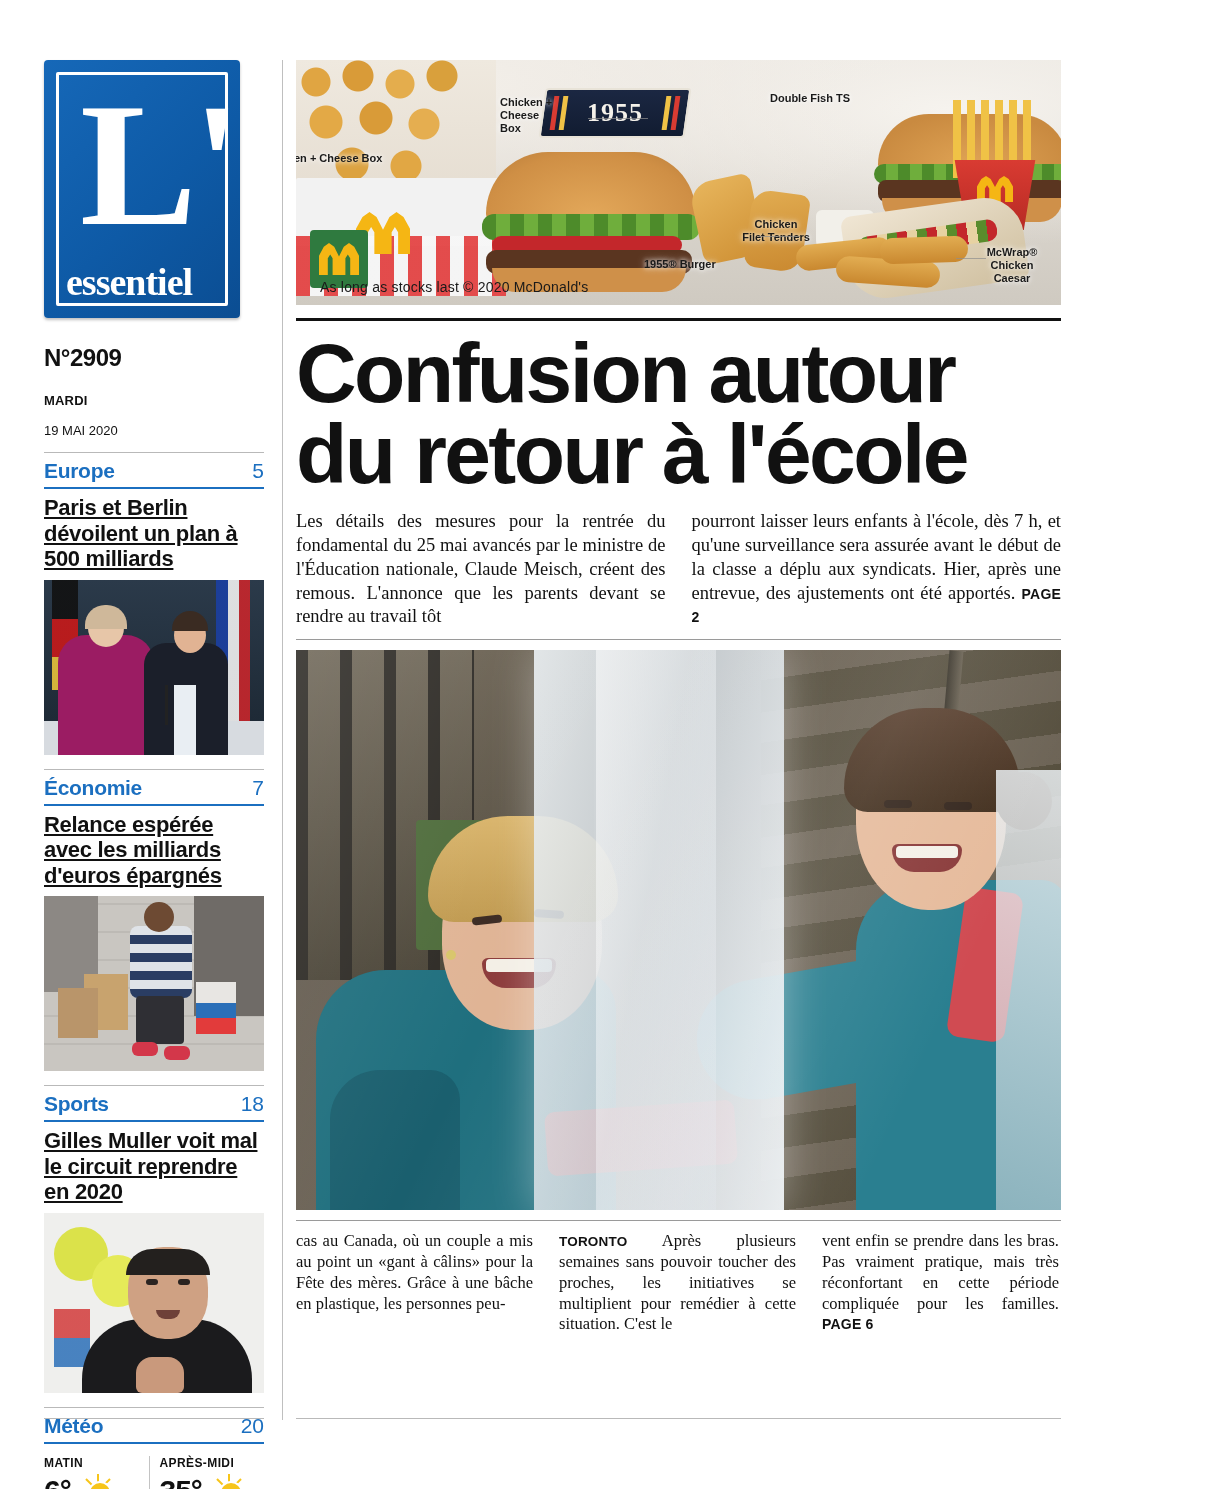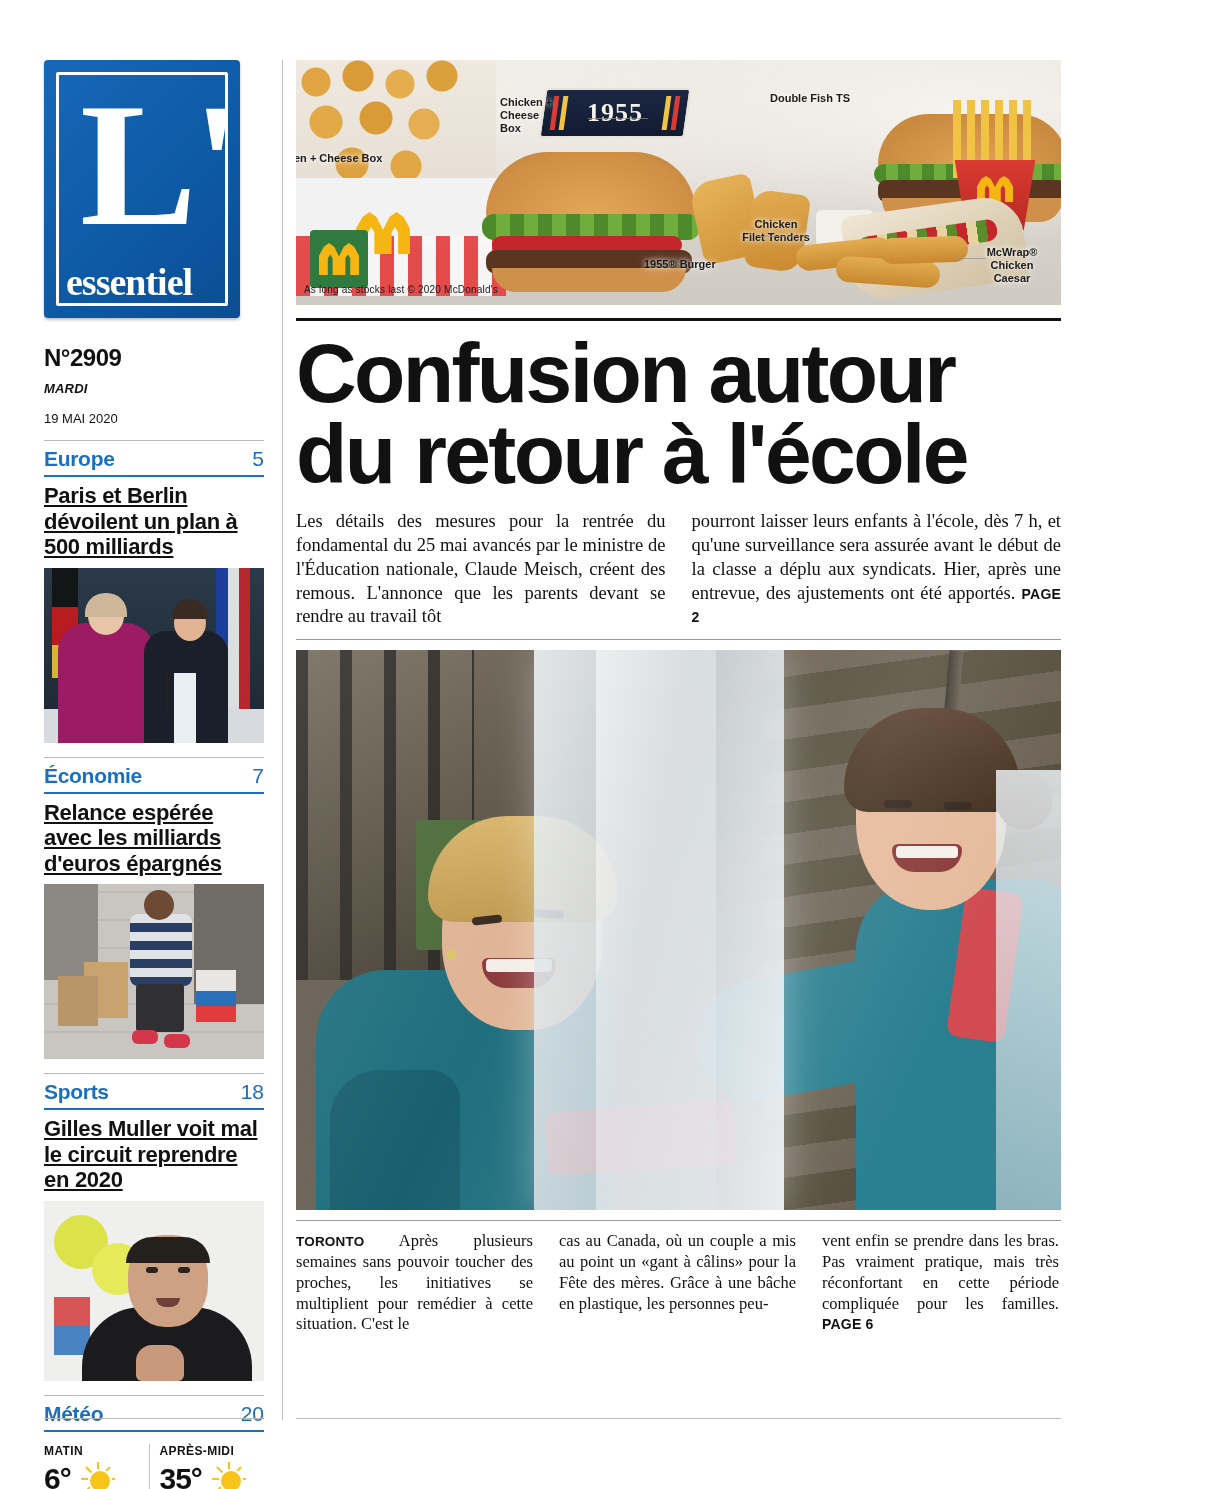--- a/index.html
+++ b/index.html
@@ -67,22 +67,21 @@
   .issue-no {
     margin-top: 26px;
     font-size: 24px;
     font-weight: 700;
     letter-spacing: -0.5px;
   }
   .issue-day {
     font-size: 13px;
     font-weight: 700;
     letter-spacing: 0.2px;
-    margin-top: 9px;
-    font-style: italic;
+    margin-top: 21px;
   }
   .issue-date {
     font-size: 13px;
     margin-top: 15px;
   }
 
   .rail-rule {
     border: 0;
     border-top: 1px solid #b9b9b9;
     margin: 14px 0 6px 0;
@@ -357,22 +356,22 @@
 
   .ad-lbl {
     position:absolute;
     color:#1a1a1a;
     font-size: 11px;
     font-weight: 700;
     line-height: 1.18;
     text-shadow: 0 0 4px rgba(255,255,255,.9), 0 0 8px rgba(255,255,255,.75);
   }
   .ad-legal {
-    position:absolute; left:8px; bottom:10px;
-    font-size: 10px; color:#1a1a1a; letter-spacing:.2px;
+    position:absolute; left:24px; bottom:10px;
+    font-size: 14px; color:#1a1a1a; letter-spacing:.2px;
   }
   .ad-leader { position:absolute; background:#8e8e8e; height:1px; opacity:.7; }
 
   
   .rule-thick {
     height: 3px;
     background: #111;
     margin: 13px 0 12px 0;
   }
   .rule-thin {
@@ -800,25 +799,25 @@
       <div class="sheet"></div>
       <div class="sheet2"></div>
       <div class="sheetR"></div>
       <div class="gloss"></div>
     </div>
 
 
     <div class="rule-thin"></div>
 
     <div class="body3">
+      <div class="col">cas au Canada, où un couple a mis au point un «gant à câlins» pour la Fête des mères. Grâce à une bâche en plastique, les personnes peu-</div>
       <div class="col">
         <span class="dateline">TORONTO</span>
         <span>Après plusieurs semaines sans pouvoir toucher des proches, les initiatives se multiplient pour remédier à cette situation. C'est le</span>
       </div>
-      <div class="col">cas au Canada, où un couple a mis au point un «gant à câlins» pour la Fête des mères. Grâce à une bâche en plastique, les personnes peu-</div>
       <div class="col">
         <span>vent enfin se prendre dans les bras. Pas vraiment pratique, mais très réconfortant en cette période compliquée pour les familles.</span>
         <span class="pageref">PAGE 6</span>
       </div>
     </div>
   </div>
 
   <div class="bottom-main-rule"></div>
 </div>
 

